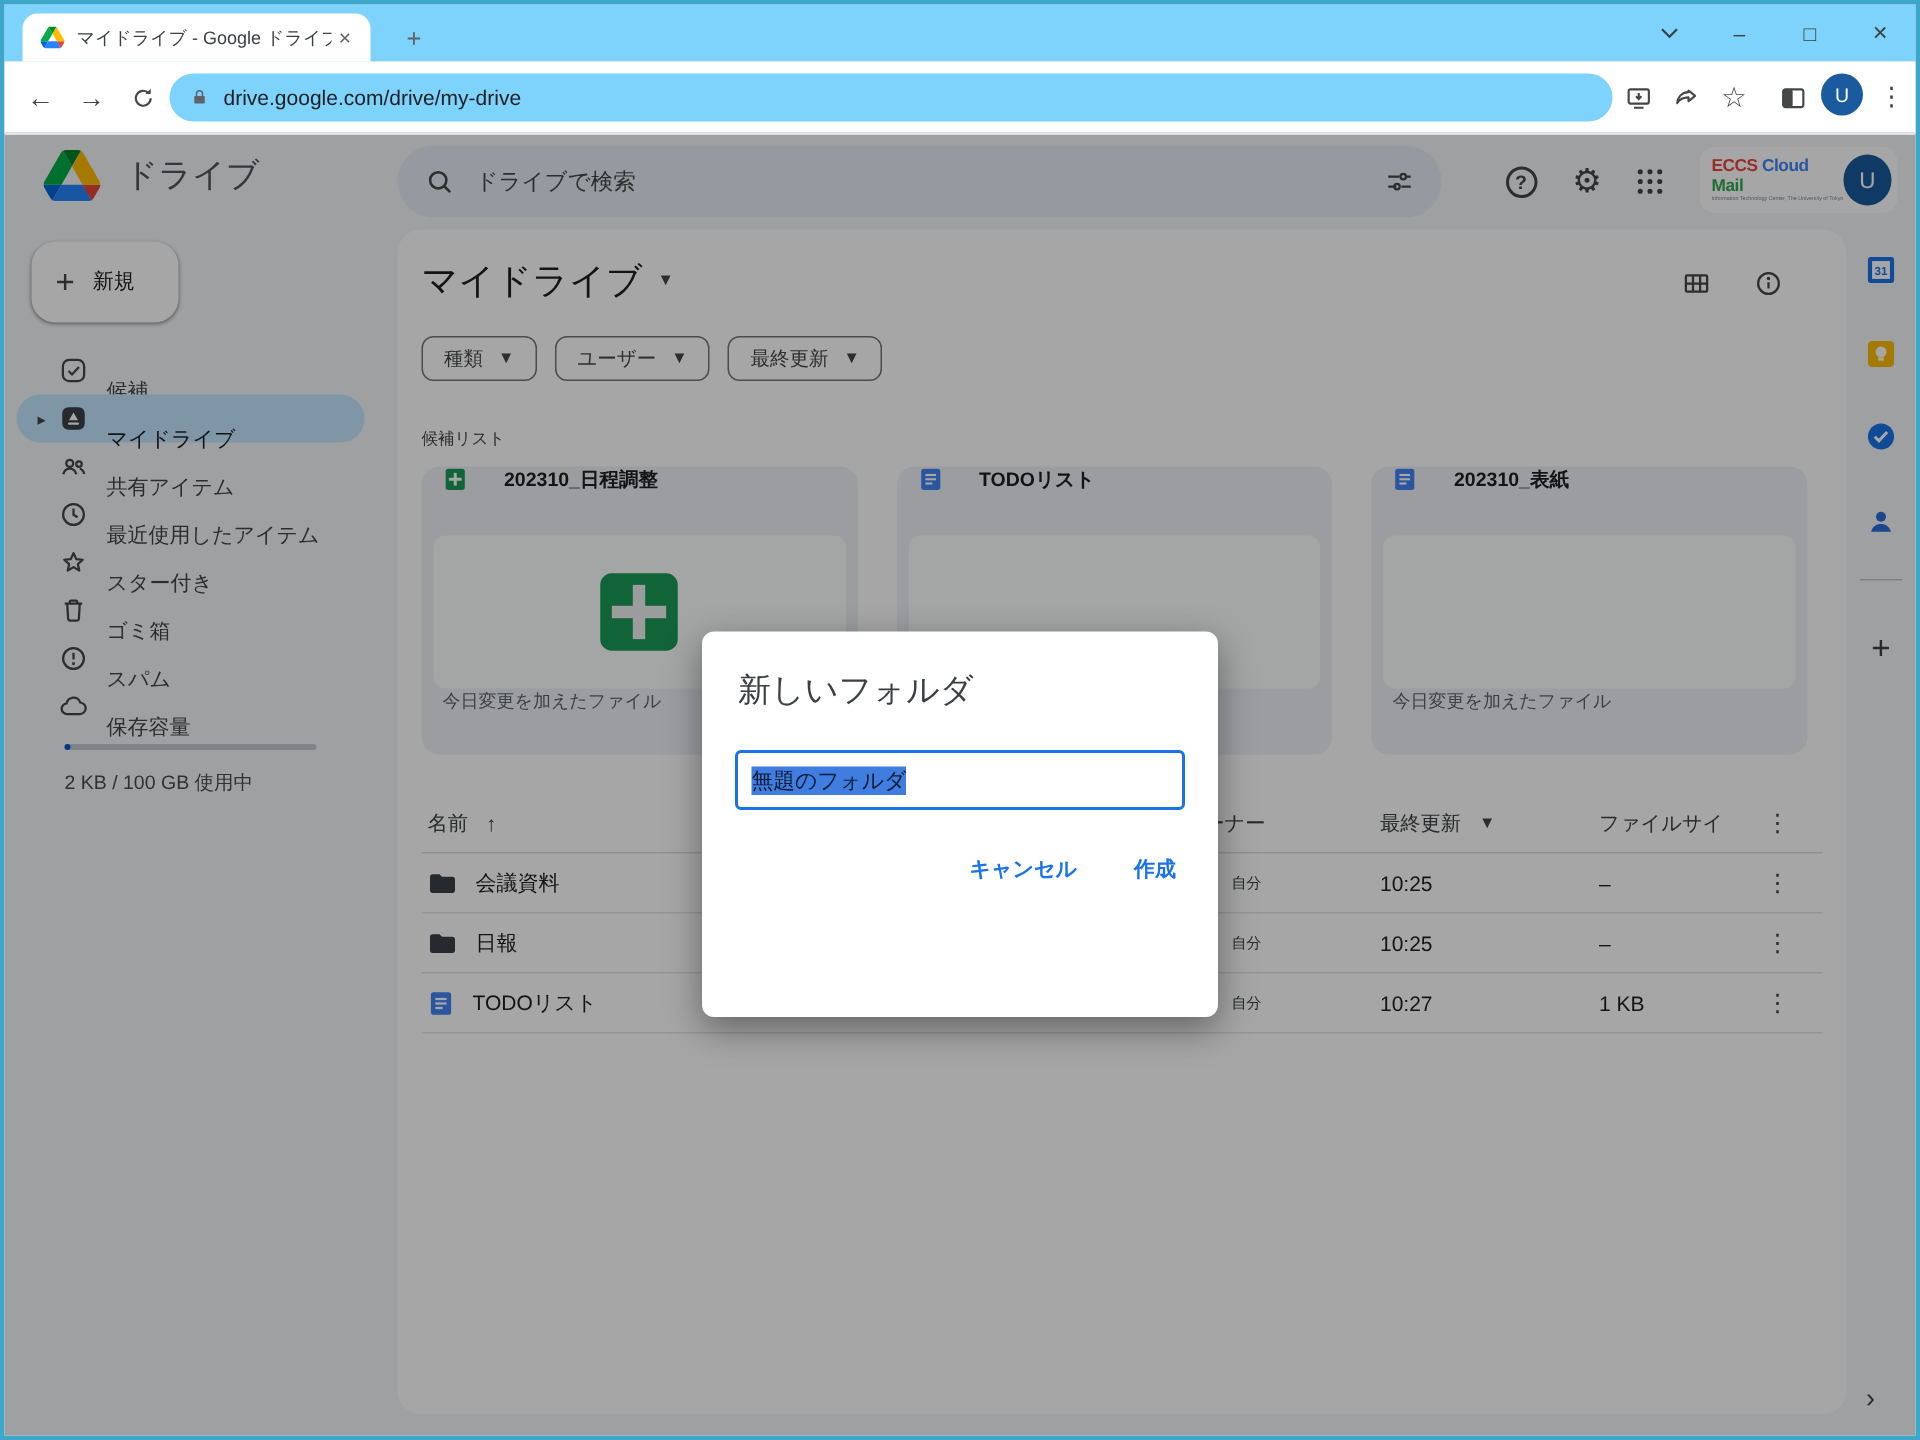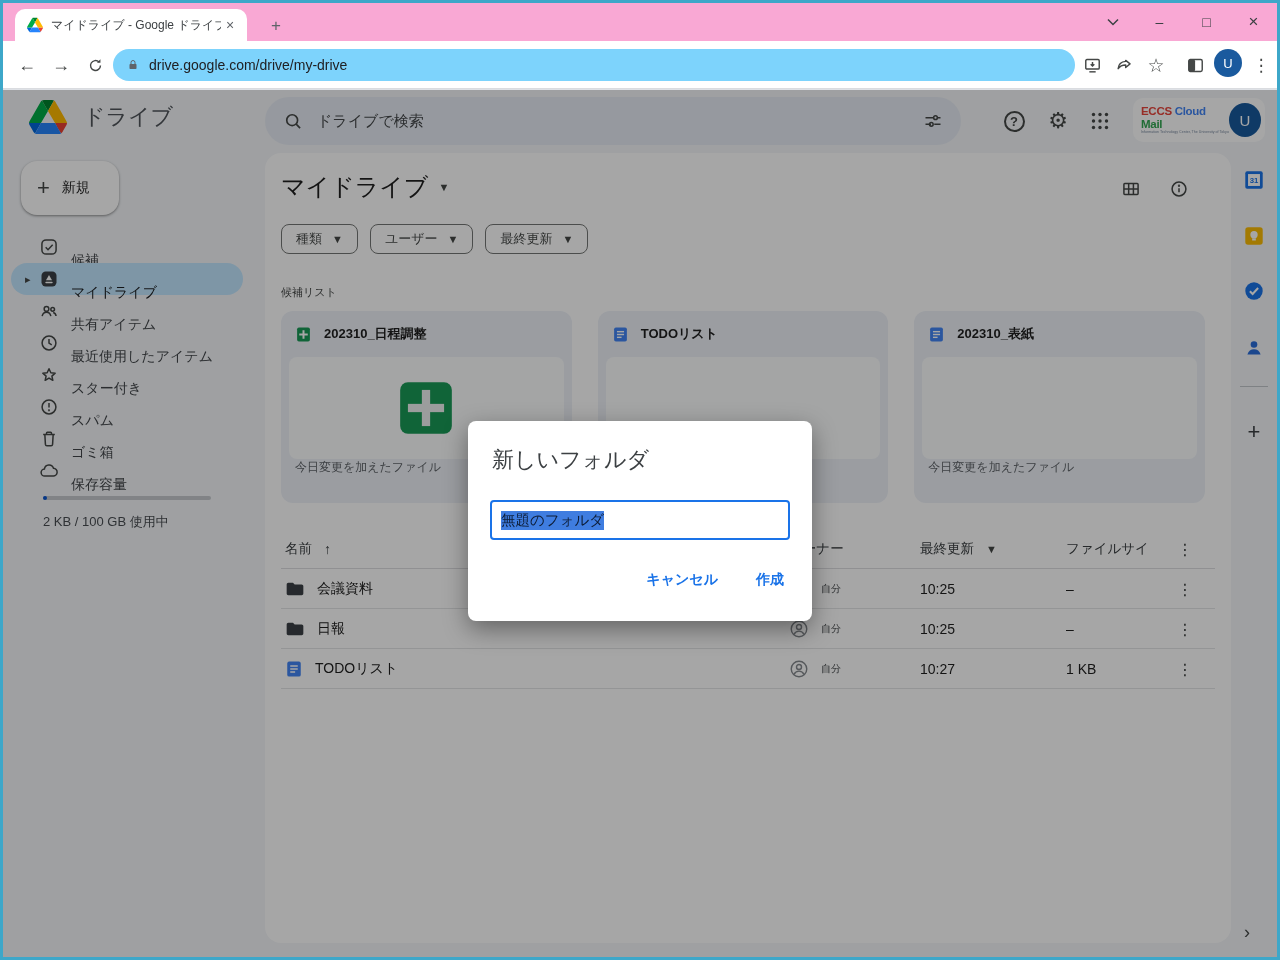--- a/index.html
+++ b/index.html
@@ -1,21 +1,21 @@
 <!DOCTYPE html>
 <html><head>
 <meta charset="utf-8">
 <style>
   * { margin:0; padding:0; box-sizing:border-box; }
   html,body { width:1280px; height:960px; }
   body { font-family:"Liberation Sans","DejaVu Sans",sans-serif; background:#dee1e6; position:relative; overflow:hidden; }
   #app { position:absolute; inset:0; border:3px solid #3da7c9; background:#dee1e6; }
 
   
-  .tabstrip { position:absolute; top:0; left:0; right:0; height:38px; background:#f9a8d4; }
+  .tabstrip { position:absolute; top:0; left:0; right:0; height:38px; background:#7dd3fc; }
   .tab { position:absolute; left:12px; top:6px; width:232px; height:32px; background:#fff; border-radius:10px 10px 0 0; display:flex; align-items:center; padding:0 8px 0 12px; }
   .tab-title { flex:1; font-size:12px; color:#3c4043; white-space:nowrap; overflow:hidden; margin-left:8px; }
   .tab-close { width:18px; height:18px; display:flex; align-items:center; justify-content:center; font-size:14px; color:#5f6368; border-radius:50%; }
   .newtab { position:absolute; left:260px; top:10px; width:26px; height:26px; display:flex; align-items:center; justify-content:center; font-size:17px; color:#5f6368; }
   .winctl { position:absolute; right:0; top:0; height:38px; display:flex; }
   .winbtn { width:47px; height:38px; display:flex; align-items:center; justify-content:center; font-size:14px; color:#3c4043; }
   .toolbar { position:absolute; top:38px; left:0; right:0; height:48px; background:#fff; border-bottom:1px solid #dadce0; }
   .navbtn { position:absolute; top:8px; width:32px; height:32px; display:flex; align-items:center; justify-content:center; font-size:18px; color:#444746; border-radius:50%; }
   .urlbar { position:absolute; left:110px; top:8px; width:962px; height:32px; background:#7dd3fc; border-radius:16px; display:flex; align-items:center; padding:0 14px; }
   .url-text { font-size:14px; color:#202124; margin-left:10px; }
@@ -62,38 +62,38 @@
   .panel { position:absolute; left:262px; top:63px; width:966px; height:790px; background:#fff; border-radius:16px; }
   .panel-title-row { position:absolute; left:16px; top:18px; display:flex; align-items:center; gap:10px; }
   .panel-title { font-size:24px; color:#1f1f1f; }
   .caret { font-size:11px; color:#444746; }
   .view-ico { position:absolute; top:22px; width:28px; height:28px; display:flex; align-items:center; justify-content:center; color:#444746; }
   .chips { position:absolute; left:16px; top:71px; display:flex; gap:12px; }
   .chip { height:30px; border:1px solid #747775; border-radius:8px; display:flex; align-items:center; padding:0 14px; gap:10px; font-size:13px; color:#444746; background:#fff; }
   .sug-label { position:absolute; left:16px; top:132px; font-size:11px; color:#444746; }
   .cards { position:absolute; left:16px; top:158px; width:924px; display:flex; gap:26px; }
   .card { flex:1; height:192px; background:#eef2f8; border-radius:12px; overflow:hidden; position:relative; }
-  .card-head { height:46px; display:flex; align-items:center; padding:0 14px; gap:12px; }
+  .card-head { height:46px; display:flex; align-items:flex-start; padding:0 14px; gap:24px; }
   .card-name { font-size:13px; font-weight:bold; color:#1f1f1f; }
   .card-thumb { margin:0 8px; height:102px; background:#fcfdfe; border-radius:8px; display:flex; align-items:center; justify-content:center; }
   .card-foot { height:44px; display:flex; padding:0 14px; }
   .card-caption { font-size:12px; color:#5f6368; }
 
   .thead { position:absolute; left:16px; right:16px; top:376px; height:40px; border-bottom:1px solid #dddee0; }
   .trow { position:absolute; left:16px; right:16px; height:40px; border-bottom:1px solid #e4e5e7; }
   .cell { position:absolute; top:0; height:40px; display:flex; align-items:center; font-size:14px; color:#1f1f1f; gap:12px; }
   .hcell { font-size:13.5px; color:#3c4043; }
   .c-name { left:4px; } .c-owner { left:508px; } .c-mod { left:639px; } .c-size { left:785px; } .c-menu { left:892px; width:24px; justify-content:center; }
   .sort-arrow { font-size:14px; color:#3c4043; }
   .dots { font-size:16px; color:#444746; }
   .owner-label { font-size:10px; color:#3c4043; }
 
   
   .scrim { position:absolute; left:0; right:0; top:87px; bottom:0; background:rgba(0,0,0,0.35); z-index:40; }
-  .dialog { position:absolute; left:465px; top:418px; width:344px; height:200px; background:#fff; border-radius:8px; box-shadow:0 8px 24px rgba(0,0,0,.4); z-index:50; padding:24px; }
+  .dialog { position:absolute; left:465px; top:418px; width:344px; height:257px; background:#fff; border-radius:8px; box-shadow:0 8px 24px rgba(0,0,0,.4); z-index:50; padding:24px; }
   .dlg-title { font-size:22px; color:#3c4043; }
   .dlg-input { position:absolute; left:22px; top:79px; width:300px; height:40px; border:2px solid #1a73e8; border-radius:4px; display:flex; align-items:center; padding:0 9px; font-size:14.5px; color:#1f1f1f; }
   .dlg-sel { background:#3f7de0; color:#0c1b33; }
   .dlg-actions { position:absolute; right:24px; top:144px; display:flex; gap:30px; }
   .dlg-btn { font-size:14px; font-weight:bold; color:#1a73e8; padding:6px 4px; }
 
   svg { display:block; }
 </style>
 </head>
 <body>
@@ -270,35 +270,35 @@
           <span class="nav-ico">
               <svg width="20" height="20" viewBox="0 0 24 24" fill="none" stroke="#444746" stroke-width="1.8" stroke-linejoin="round">
                 <path d="M12 4.5l2.2 4.8 5.2.5-3.9 3.5 1.1 5.1L12 15.7l-4.6 2.7 1.1-5.1-3.9-3.5 5.2-.5z"></path>
               </svg>
             </span>
           <span class="nav-label">スター付き</span>
         </div>
         <div class="nav-item">
           <span class="nav-ico">
               <svg width="20" height="20" viewBox="0 0 24 24" fill="none" stroke="#444746" stroke-width="1.8">
+                <path d="M5 6.5h14M9 6.5V5c0-.6.4-1 1-1h4c.6 0 1 .4 1 1v1.5"></path>
+                <path d="M7 6.5l.7 12c.1 1 .9 1.5 1.8 1.5h5c.9 0 1.7-.5 1.8-1.5l.7-12"></path>
+              </svg>
+            </span>
+          <span class="nav-label">ゴミ箱</span>
+        </div>
+        <div class="nav-item">
+          <span class="nav-ico">
+              <svg width="20" height="20" viewBox="0 0 24 24" fill="none" stroke="#444746" stroke-width="1.8">
                 <circle cx="12" cy="12" r="8.3"></circle>
                 <path d="M12 7.3v5.4"></path>
                 <circle cx="12" cy="16" r="0.4" fill="#444746"></circle>
               </svg>
             </span>
           <span class="nav-label">スパム</span>
-        </div>
-        <div class="nav-item">
-          <span class="nav-ico">
-              <svg width="20" height="20" viewBox="0 0 24 24" fill="none" stroke="#444746" stroke-width="1.8">
-                <path d="M5 6.5h14M9 6.5V5c0-.6.4-1 1-1h4c.6 0 1 .4 1 1v1.5"></path>
-                <path d="M7 6.5l.7 12c.1 1 .9 1.5 1.8 1.5h5c.9 0 1.7-.5 1.8-1.5l.7-12"></path>
-              </svg>
-            </span>
-          <span class="nav-label">ゴミ箱</span>
         </div>
         <div class="nav-item">
           <span class="nav-ico">
               <svg width="20" height="20" viewBox="0 0 24 24" fill="none" stroke="#444746" stroke-width="1.8">
                 <path d="M7 18a4.2 4.2 0 0 1-.5-8.4A5.6 5.6 0 0 1 17.4 8.8 4.3 4.3 0 0 1 16.9 18z"></path>
               </svg>
             </span>
           <span class="nav-label">保存容量</span>
         </div>
       </div>

